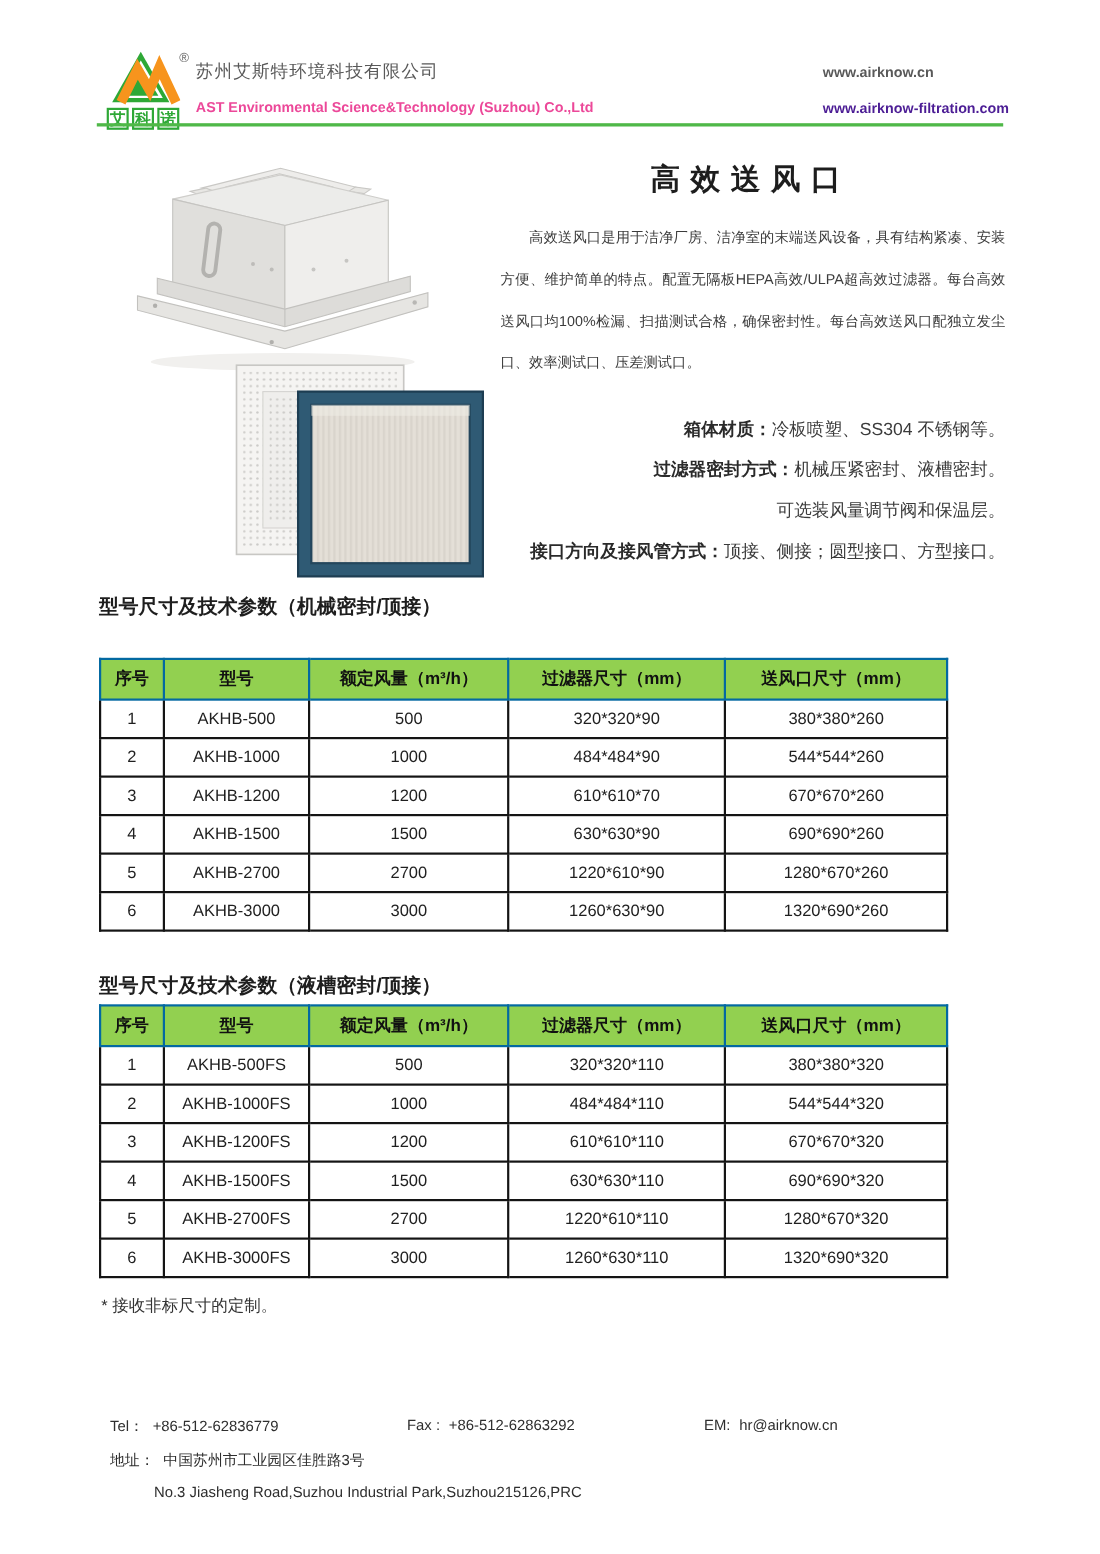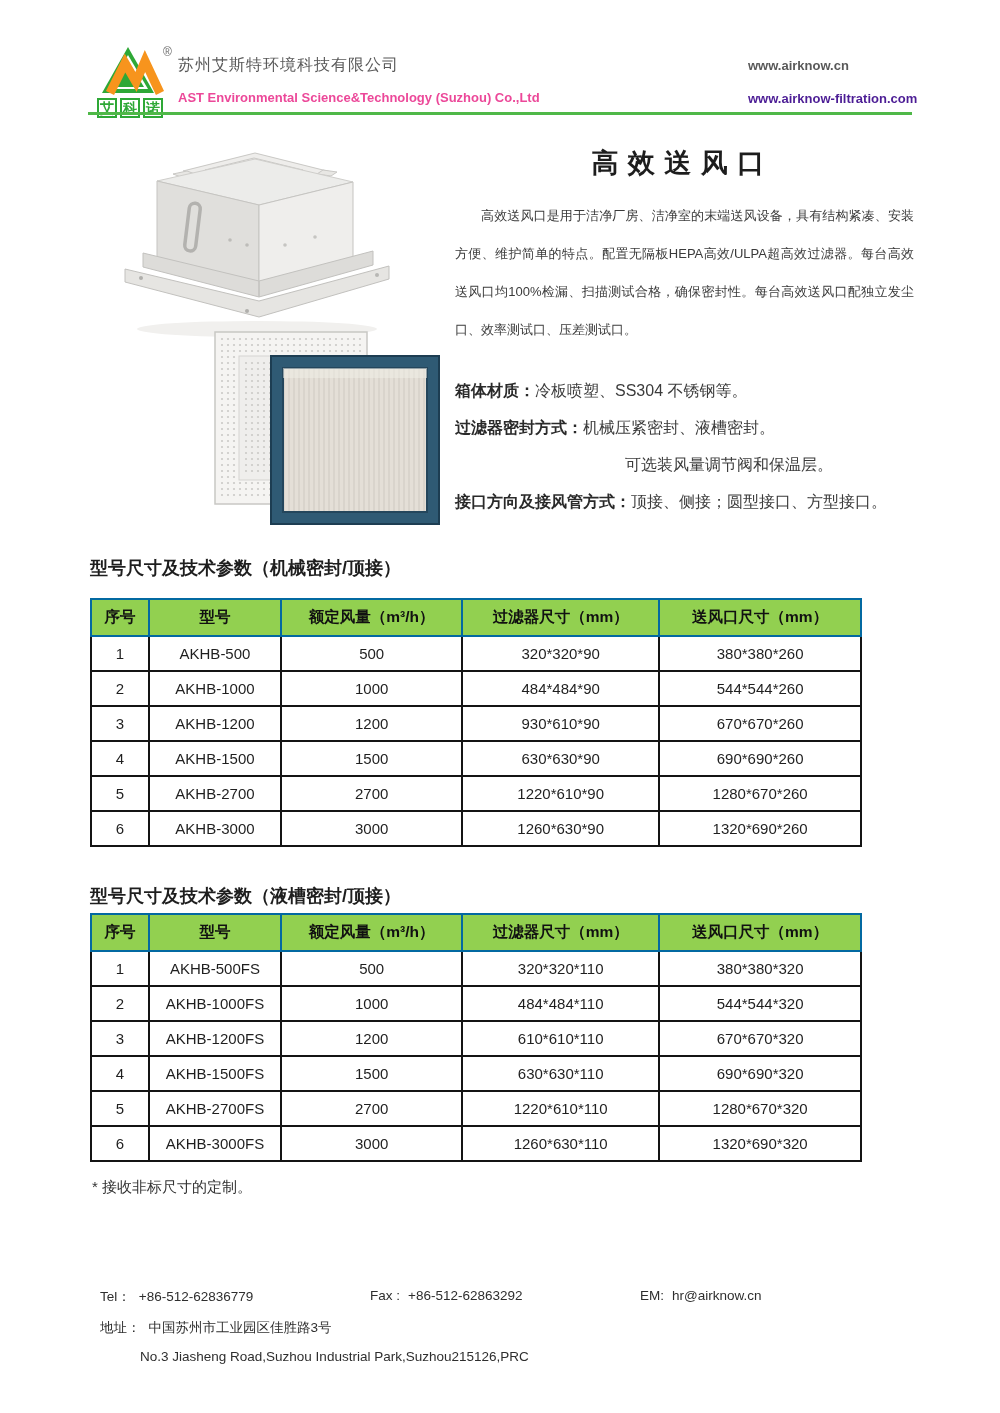--- a/index.html
+++ b/index.html
@@ -22,27 +22,27 @@
   
   .img-box { position:absolute; left:95px; top:145px; }
   .img-filter { position:absolute; left:213px; top:330px; }
 
   
   .product-title { position:absolute; left:450px; top:145px; width:465px; text-align:center;
         font-size:27px; font-weight:bold; color:#1d1d1d; letter-spacing:0.35em; }
   .intro { position:absolute; left:455px; top:197px; width:459px; font-size:13px;
         line-height:38px; text-align:justify; text-indent:2em; color:#3b3b3b; }
   .specs { position:absolute; left:455px; top:372px; width:459px; font-size:16px; color:#3b3b3b; }
-  .spec-line { line-height:37px; white-space:nowrap; }
+  .spec-line { line-height:37px; white-space:nowrap;text-align:right; }
   .spec-line .lbl { font-weight:bold; color:#2a2a2a; }
   .spec-line.indent { padding-left:170px; }
 
   
   .section-heading { position:absolute; left:90px; font-size:18px; font-weight:bold; color:#1e1e1e; }
-  .h1 { top:556px; } .h2 { top:884px; }
+  .h1 { top:539px; } .h2 { top:884px; }
   .spec-table { position:absolute; left:90px; width:772px; border-collapse:collapse;
         table-layout:fixed; text-align:center; color:#1f1f1f; }
   .t1 { top:598px; } .t2 { top:913px; }
   .spec-table th { background:#92d050; border:2px solid #0369a1; height:37px;
         font-size:15.5px; font-weight:bold; color:#111; }
   .spec-table td { background:#fff; border:2px solid #141414; height:35px; font-size:15px; }
 
   
   .note { position:absolute; left:92px; top:1178px; font-size:15px; color:#333; }
   .footer-line { position:absolute; font-size:13.5px; color:#2e2e2e; }
@@ -173,21 +173,21 @@
           <td>2</td>
           <td>AKHB-1000</td>
           <td>1000</td>
           <td>484*484*90</td>
           <td>544*544*260</td>
         </tr>
         <tr>
           <td>3</td>
           <td>AKHB-1200</td>
           <td>1200</td>
-          <td>930*610*90</td>
+          <td>610*610*70</td>
           <td>670*670*260</td>
         </tr>
         <tr>
           <td>4</td>
           <td>AKHB-1500</td>
           <td>1500</td>
           <td>630*630*90</td>
           <td>690*690*260</td>
         </tr>
         <tr>

